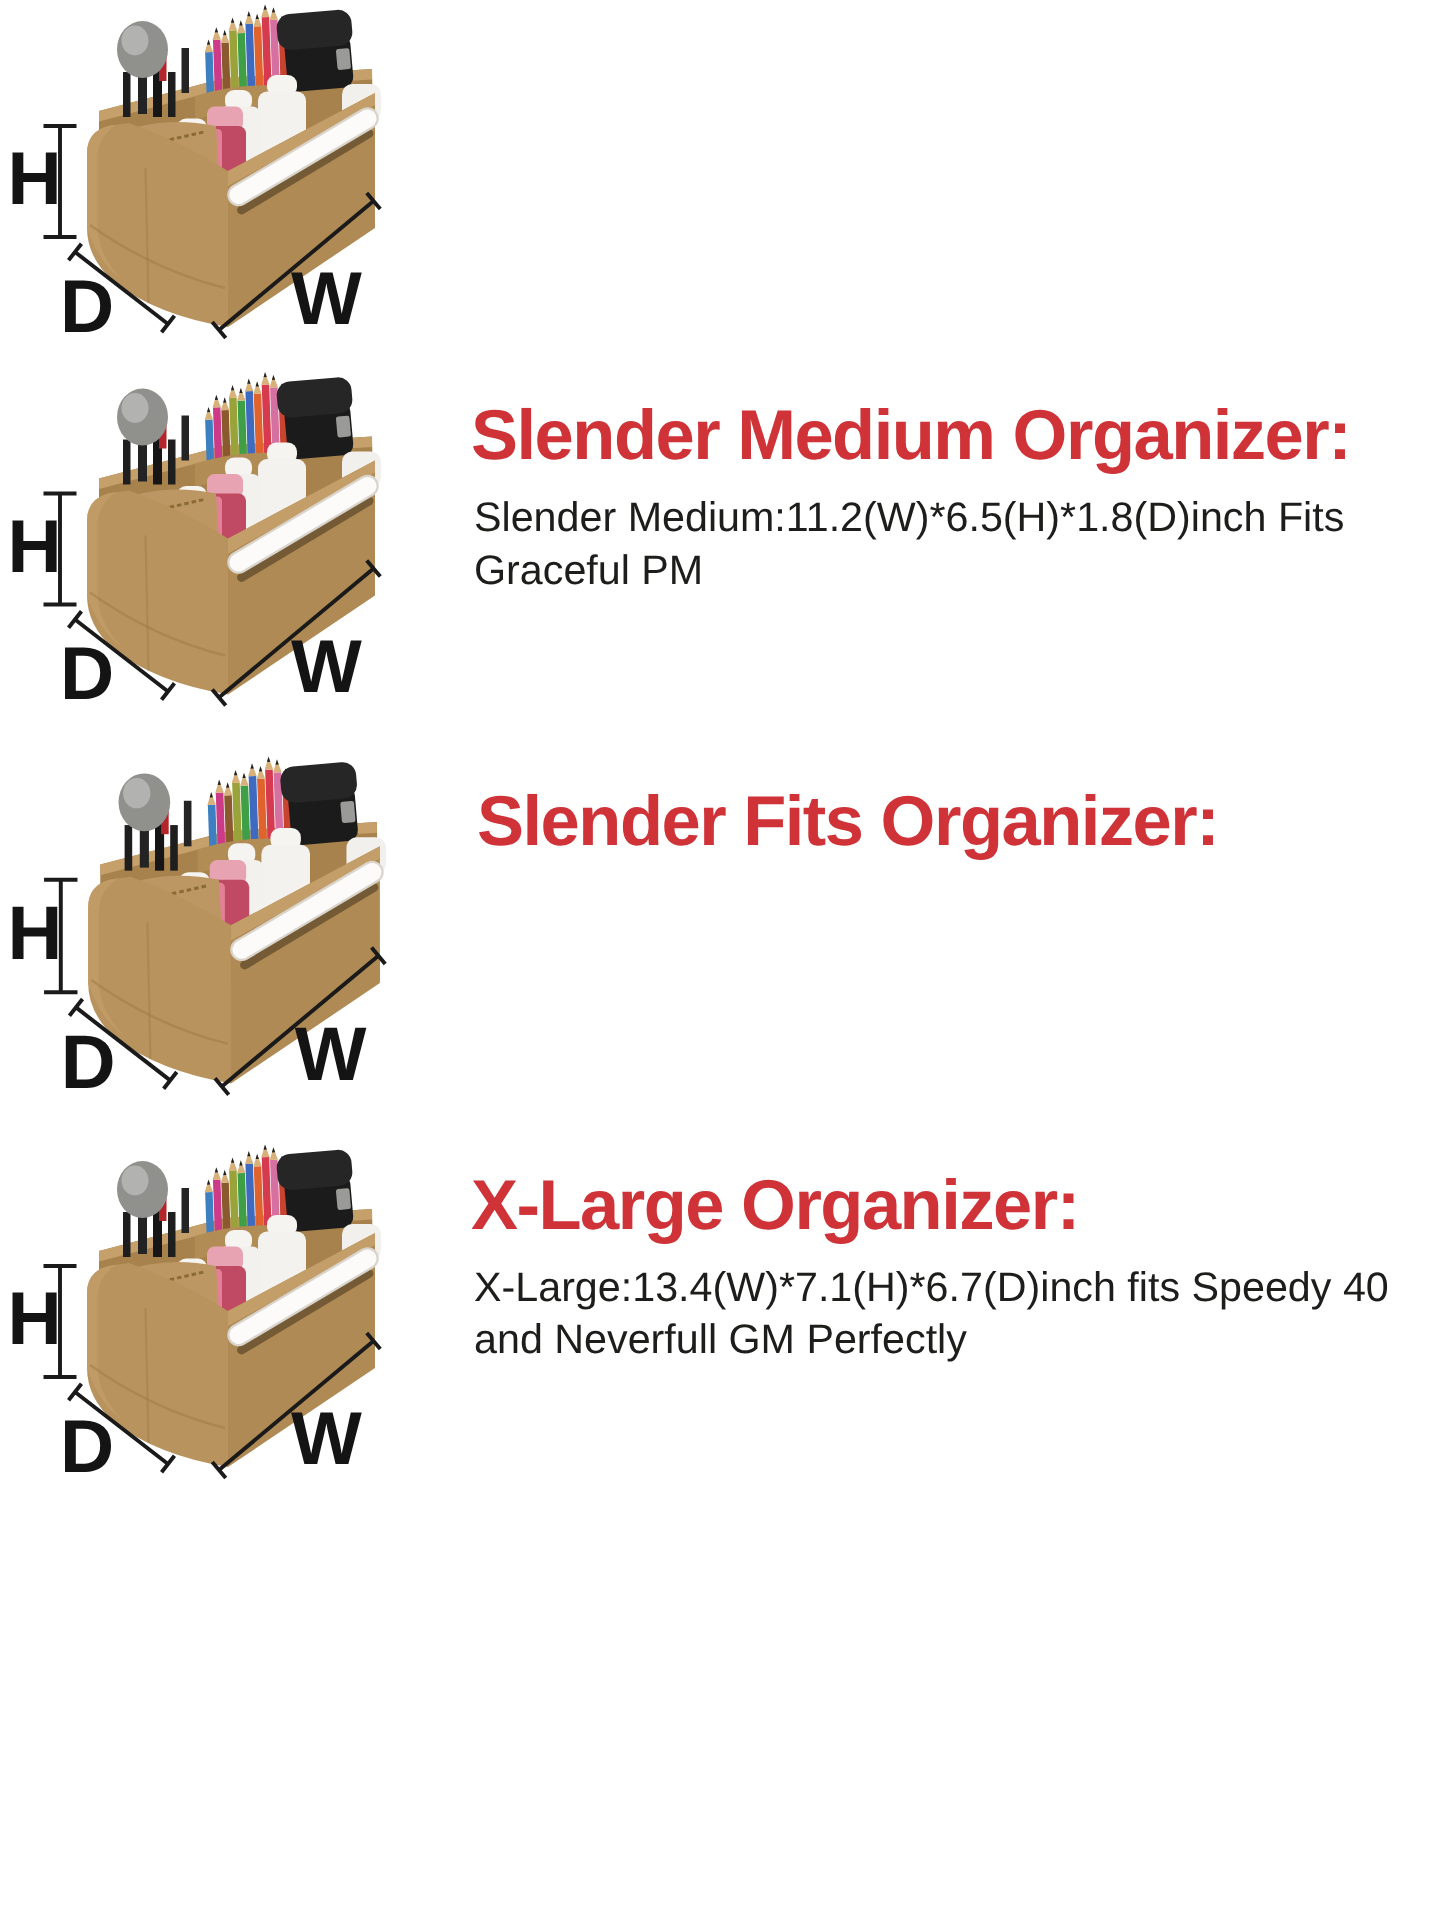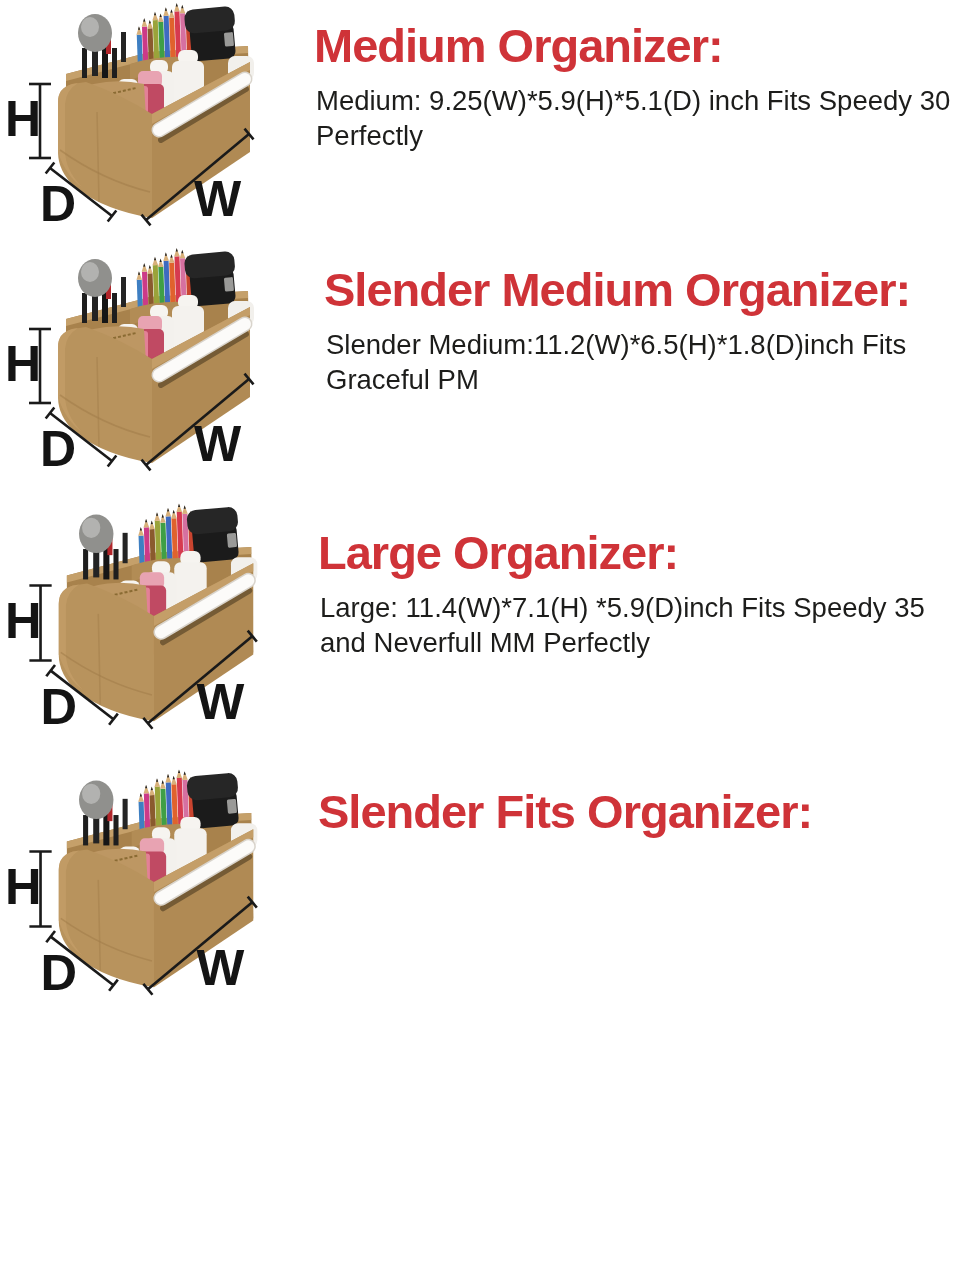--- a/index.html
+++ b/index.html
@@ -4,21 +4,21 @@
 <style>
   html, body { margin: 0; padding: 0; background: #ffffff; }
   body {
     width: 956px;
     font-family: "Liberation Sans", sans-serif;
     color: #1d1d1b;
   }
   .page { width: 956px; }
   .row { display: flex; align-items: flex-start; }
   .r1 { height: 240px; }
-  .r2 { height: 255px; gap: 10px; }
+  .r2 { height: 255px; }
   .r3 { height: 265px; }
   .r4 { height: 260px; }
   .r5 { height: 251px; }
   .photo {
     flex: 0 0 auto;
     width: 306px;
     height: 242px;
     margin-top: 0;
   }
   .r2 .photo, .r5 .photo { margin-top: 5px; }
@@ -205,55 +205,51 @@
 </svg>
 
 <div class="page">
 
   <section class="row r1">
     <div class="photo">
       <svg viewBox="0 0 306 242">
           <use href="#bag-organizer"></use>
         </svg>
     </div>
-    <div class="info">
-      <h2 class="heading">Medium Organizer:</h2>
-      <p class="desc">Medium: 9.25(W)*5.9(H)*5.1(D) inch Fits Speedy 30 Perfectly</p>
-    </div>
   </section>
 
   <section class="row r2">
     <div class="photo">
       <svg viewBox="0 0 306 242">
           <use href="#bag-organizer"></use>
         </svg>
     </div>
     <div class="info">
       <h2 class="heading">Slender Medium Organizer:</h2>
       <p class="desc">Slender Medium:11.2(W)*6.5(H)*1.8(D)inch Fits Graceful PM</p>
     </div>
   </section>
 
-  <section class="row r3">
-    <div class="photo">
-      <svg viewBox="0 0 306 242">
-          <use href="#bag-organizer"></use>
-        </svg>
-    </div>
-    <div class="info">
-      <h2 class="heading">Large Organizer:</h2>
-      <p class="desc">Large: 11.4(W)*7.1(H) *5.9(D)inch Fits Speedy 35 and Neverfull MM Perfectly</p>
-    </div>
-  </section>
 
   <section class="row r4">
     <div class="photo">
       <svg viewBox="0 0 306 242">
           <use href="#bag-organizer"></use>
         </svg>
     </div>
     <div class="info">
       <h2 class="heading">Slender Fits Organizer:</h2>
     </div>
   </section>
 
+  <section class="row r5">
+    <div class="photo">
+      <svg viewBox="0 0 306 242">
+          <use href="#bag-organizer"></use>
+        </svg>
+    </div>
+    <div class="info">
+      <h2 class="heading">X-Large Organizer:</h2>
+      <p class="desc">X-Large:13.4(W)*7.1(H)*6.7(D)inch fits Speedy 40 and Neverfull GM Perfectly</p>
+    </div>
+  </section>
 
 </div>
 
 </body></html>

